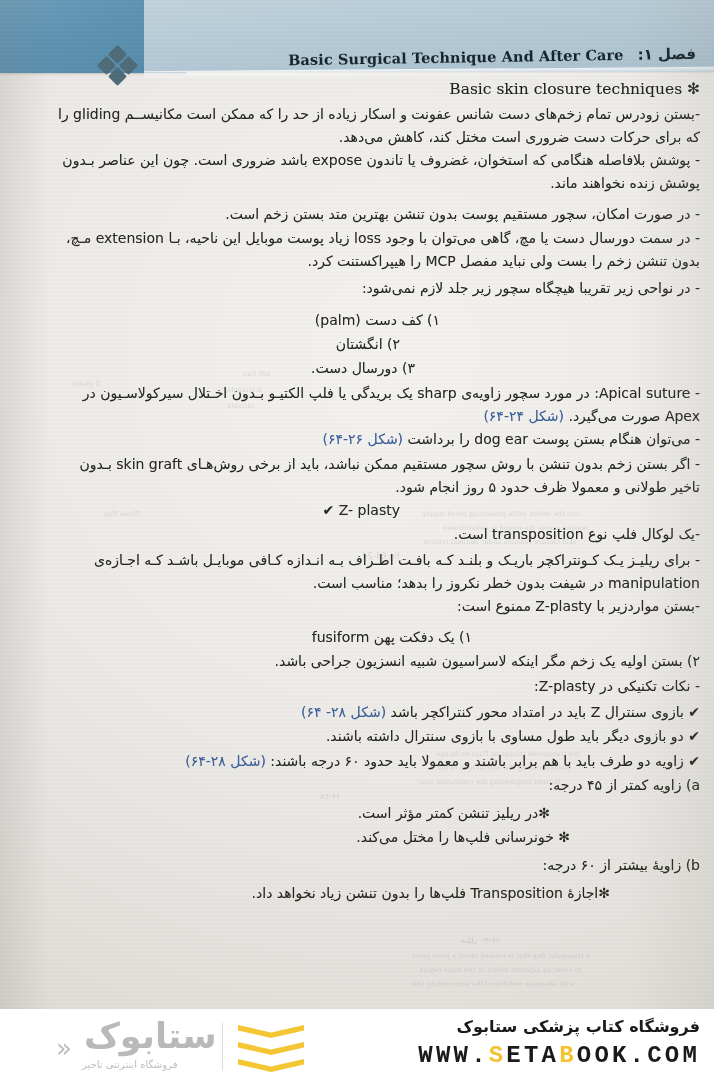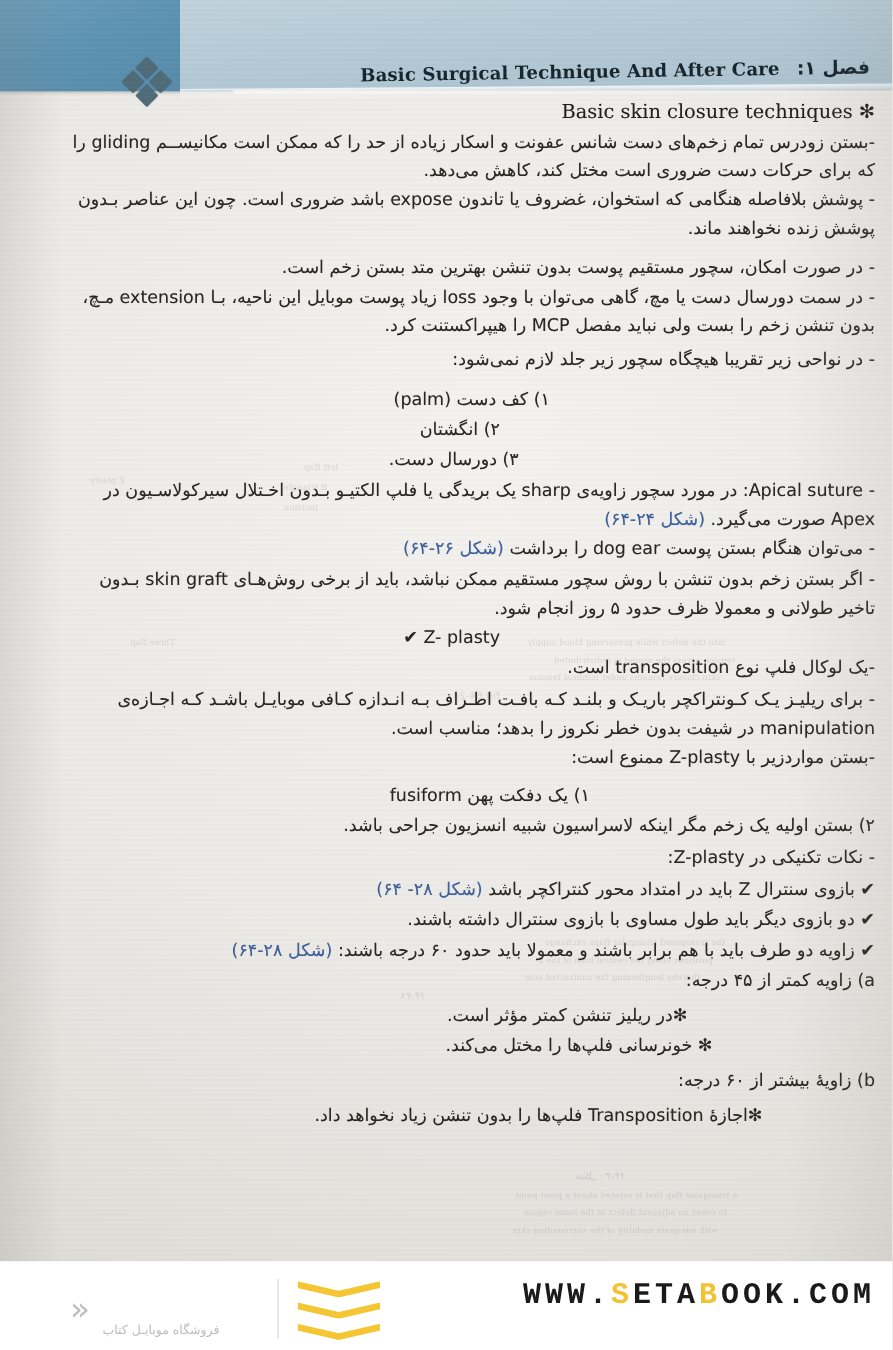--- a/index.html
+++ b/index.html
@@ -237,26 +237,28 @@
         <div class="ghost" style="top: 300px; right: 600px;">Z plasty</div>
       </div>
   </div>
 
 </div>
 
 <div id="footer">
 
   <div class="logo-wrap">
     <span class="logo-guillemet">«</span>
-    <span class="logo-sub">فروشگاه موبایـل کتاب</span>
+    <span class="logo-word">ستابوک</span>
+    <span class="logo-sub">فروشگاه اینترنتی تاخیر</span>
     <span class="logo-div"></span>
     <span class="logo-mark">
       <b></b>
         <b></b>
         <b></b>
     </span>
   </div>
 
   <div class="foot-right">
+    <div class="foot-fa">فروشگاه کتاب پزشکی ستابوک</div>
     <div class="foot-url"><span>WWW.</span><span class="hl">S</span><span>ETA</span><span class="hl">B</span><span>OOK.COM</span></div>
   </div>
 
 </div>
 
 </body></html>

